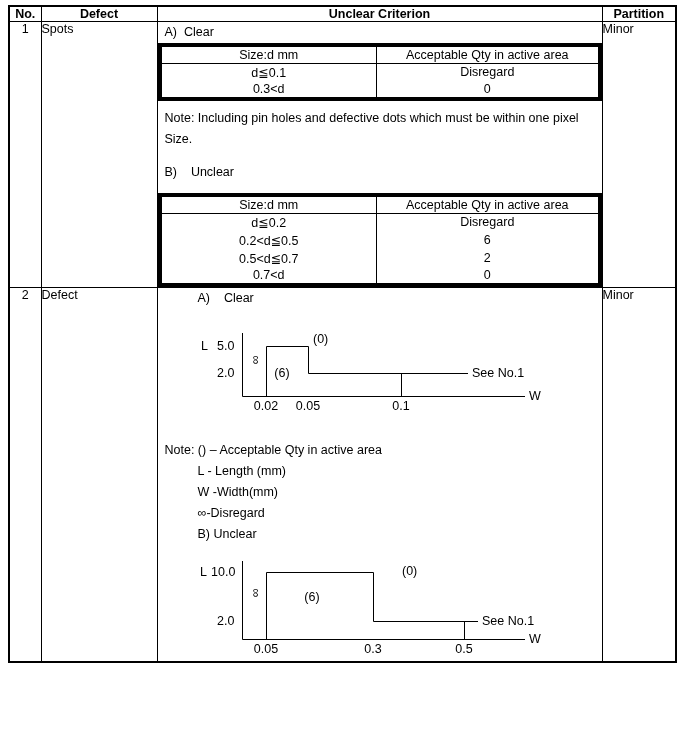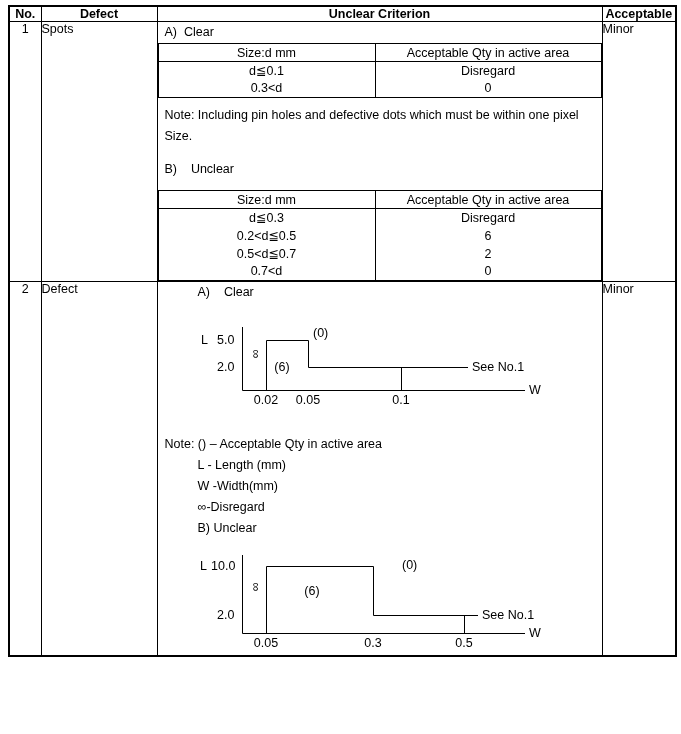--- a/index.html
+++ b/index.html
@@ -22,21 +22,21 @@
   th.mh { font-weight: bold; text-align: center; padding: 4px 2px 4px; font-size: 12.5px; }
   td.no-cell { text-align: center; padding-top: 3px; }
   td.defect-cell { padding: 3px 4px 0 8px; }
   td.part-cell { padding: 3px 4px 0 5px; }
   td.crit-cell { padding: 0 0 16px 0; }
 
   .crit-line { white-space: pre-wrap; line-height: 15px; margin-top: 3px; padding-left: 7px; }
   .crit-line.ind { padding-left: 40px; }
   .bline { margin-top: 16px; }
 
-  table.spec { border-collapse: collapse; width: 100%; margin-top: 3px; border: 1px solid #000000; }
+  table.spec { border-collapse: collapse; width: 100%; margin-top: 3px; border: 4px solid #000000; }
   table.spec th, table.spec td {
     font-weight: normal; text-align: center; height: 18px;
     padding: 0; font-size: 12.5px; vertical-align: middle; border: 0;
   }
   table.spec .c1 { border-right: 1px solid #000; width: 217px; }
   table.spec tr.h th { border-bottom: 1px solid #000; }
   table.spec.spec2 { margin-top: 13px; }
 
   .note-block { margin-top: 7px; line-height: 20.5px; padding-left: 7px; }
 
@@ -57,21 +57,21 @@
       <col style="width:32px">
         <col style="width:116px">
         <col style="width:445px">
         <col style="width:74px">
     </colgroup>
     <thead>
       <tr>
         <th class="mh">No.</th>
         <th class="mh">Defect</th>
         <th class="mh">Unclear Criterion</th>
-        <th class="mh">Acceptable</th>
+        <th class="mh">Partition</th>
       </tr>
     </thead>
     <tbody>
 
       <tr>
         <td class="no-cell">1</td>
         <td class="defect-cell">Spots</td>
         <td class="crit-cell">
           <div class="crit-line">A)  Clear</div>
 
@@ -107,21 +107,21 @@
             <colgroup>
                 <col style="width:217px">
                 <col>
               </colgroup>
             <tbody>
               <tr class="h">
                 <th class="c1">Size:d mm</th>
                 <th>Acceptable Qty in active area</th>
               </tr>
               <tr>
-                <td class="c1">d≦0.3</td>
+                <td class="c1">d≦0.2</td>
                 <td>Disregard</td>
               </tr>
               <tr>
                 <td class="c1">0.2&lt;d≦0.5</td>
                 <td>6</td>
               </tr>
               <tr>
                 <td class="c1">0.5&lt;d≦0.7</td>
                 <td>2</td>
               </tr>

